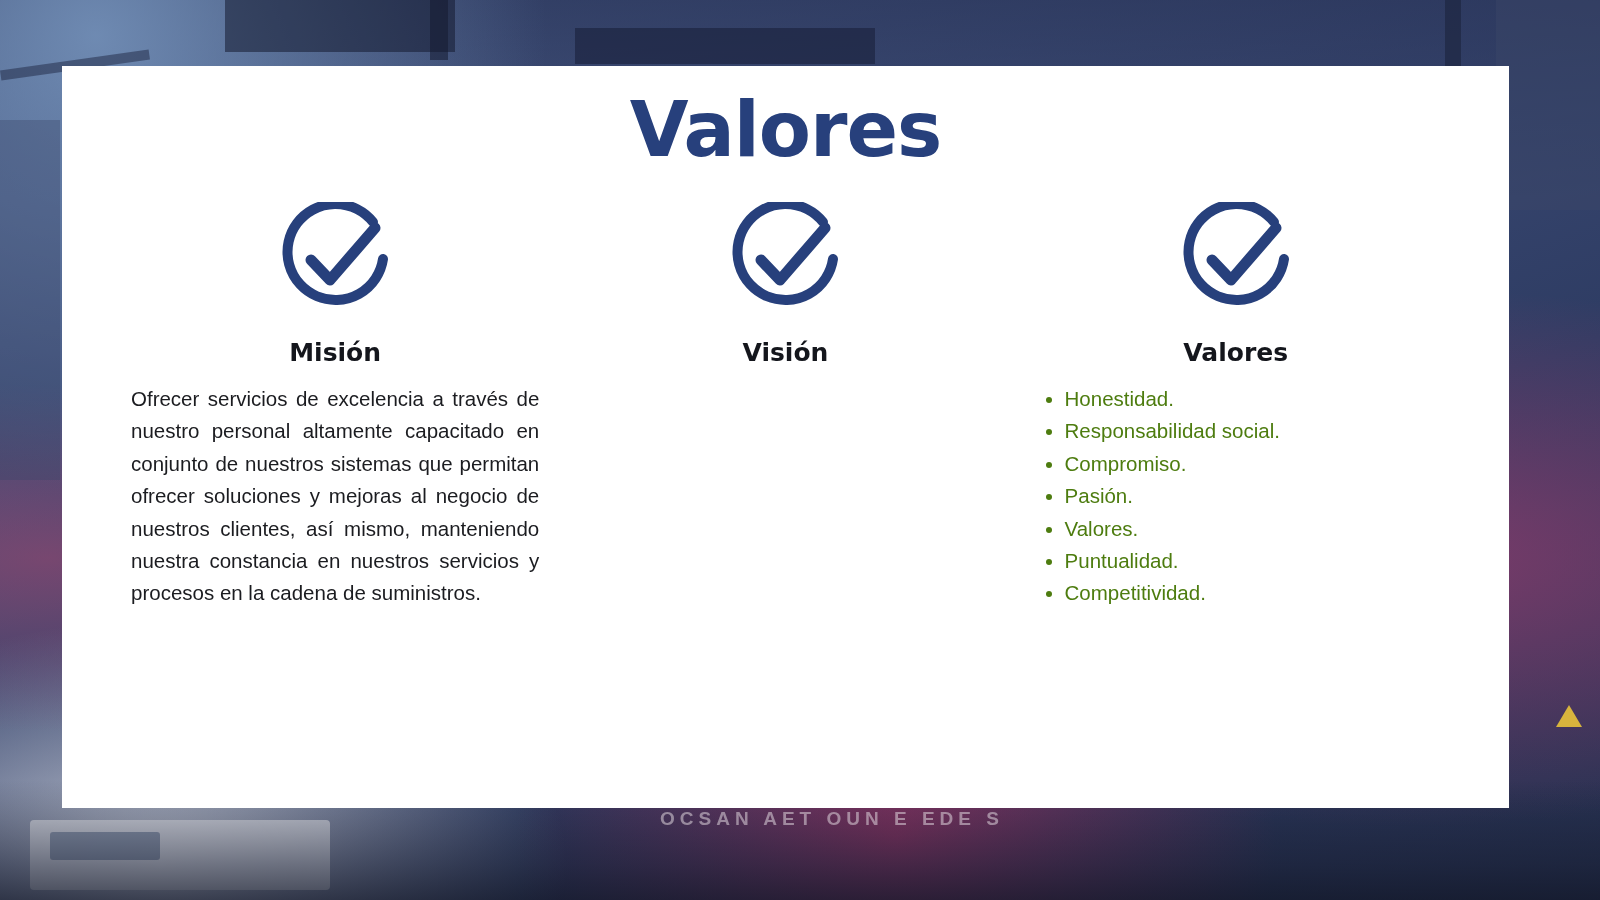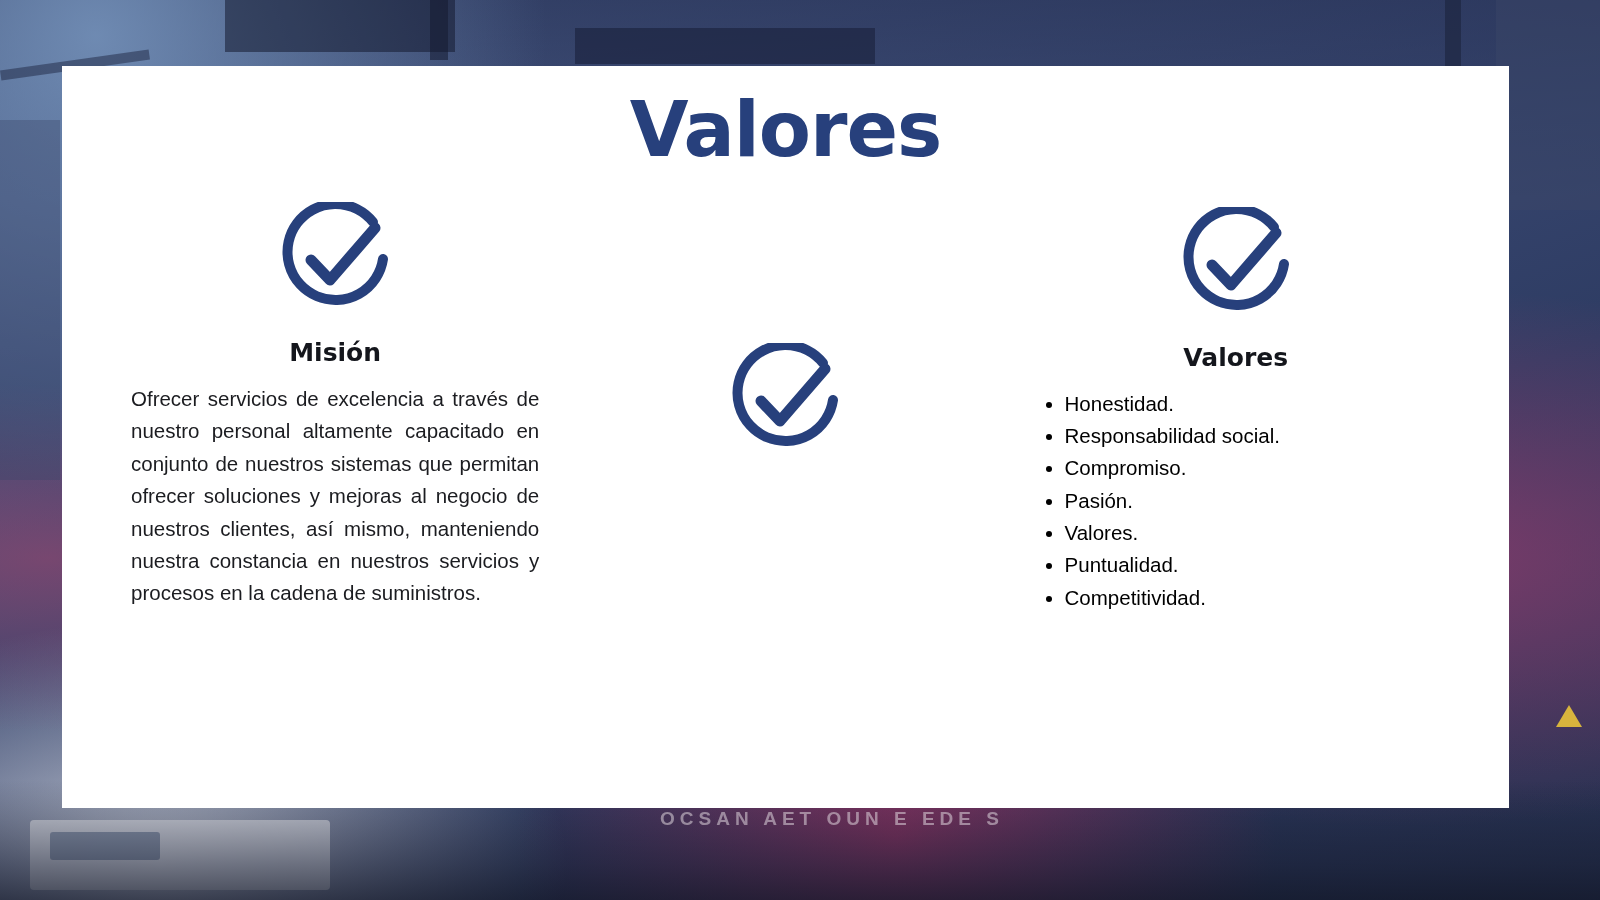--- a/index.html
+++ b/index.html
@@ -107,21 +107,21 @@
     line-height: 1;
     color: #27407c;
     letter-spacing: -1px;
     margin-top: 26px;
   }
 
   .columns {
     display: flex;
     margin-top: 34px;
     padding: 0 48px;
-    align-items: center;
+    align-items: flex-start;
   }
   .col {
     width: 33.33%;
     padding: 0 12px;
   }
 
   .icon-wrap {
     display: flex;
     justify-content: center;
   }
@@ -146,21 +146,21 @@
     text-justify: inter-word;
   }
   .col-body p { margin: 9px; }
 
   .bullets {
     margin-top: 16px;
     padding-left: 42px;
     font-family: "Liberation Sans", sans-serif;
     font-size: 20.5px;
     line-height: 1.58;
-    color: #000000;
+    color: #4d7c0f;
     list-style: disc;
   }
   .bullets li { margin: 0; }
 </style>
 </head>
 <body>
 
 <div class="slide">
 
   <div class="bg">
@@ -197,20 +197,21 @@
         </div>
       </div>
 
       <div class="col">
         <div class="icon-wrap">
           <svg class="check-icon" width="120" height="118" viewBox="0 0 120 118" aria-hidden="true">
             <path d="M98 20 A48 48 0 1 0 108 57" fill="none" stroke="#27407c" stroke-width="10" stroke-linecap="round"></path>
             <path d="M36 58 L55 78 L100 26" fill="none" stroke="#27407c" stroke-width="11" stroke-linecap="round" stroke-linejoin="round"></path>
           </svg>
         </div>
+        <div class="col-title">Visión</div>
         <div class="col-body">
         </div>
       </div>
 
       <div class="col">
         <div class="icon-wrap">
           <svg class="check-icon" width="120" height="118" viewBox="0 0 120 118" aria-hidden="true">
             <path d="M98 20 A48 48 0 1 0 108 57" fill="none" stroke="#27407c" stroke-width="10" stroke-linecap="round"></path>
             <path d="M36 58 L55 78 L100 26" fill="none" stroke="#27407c" stroke-width="11" stroke-linecap="round" stroke-linejoin="round"></path>
           </svg>

